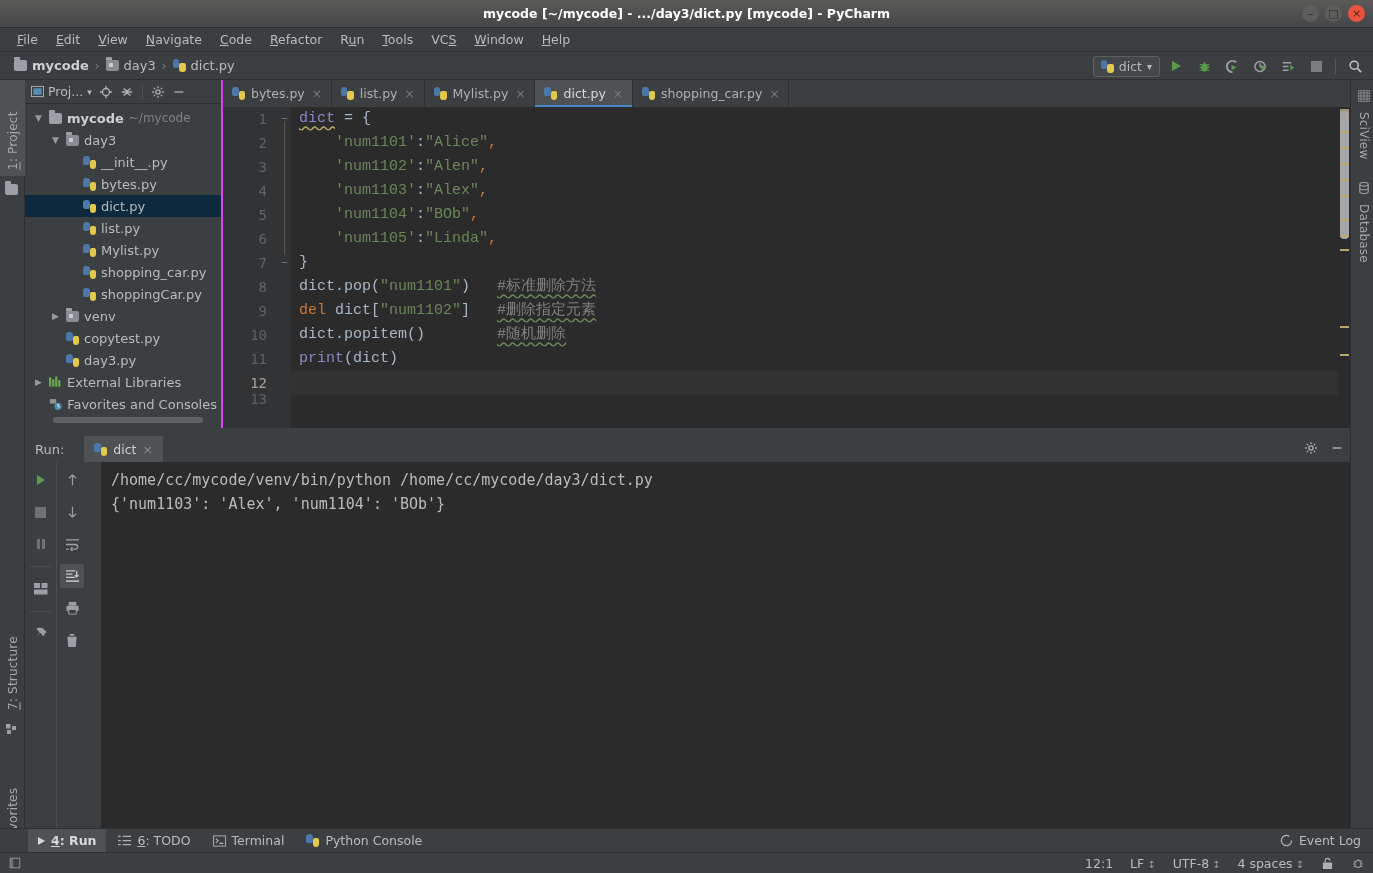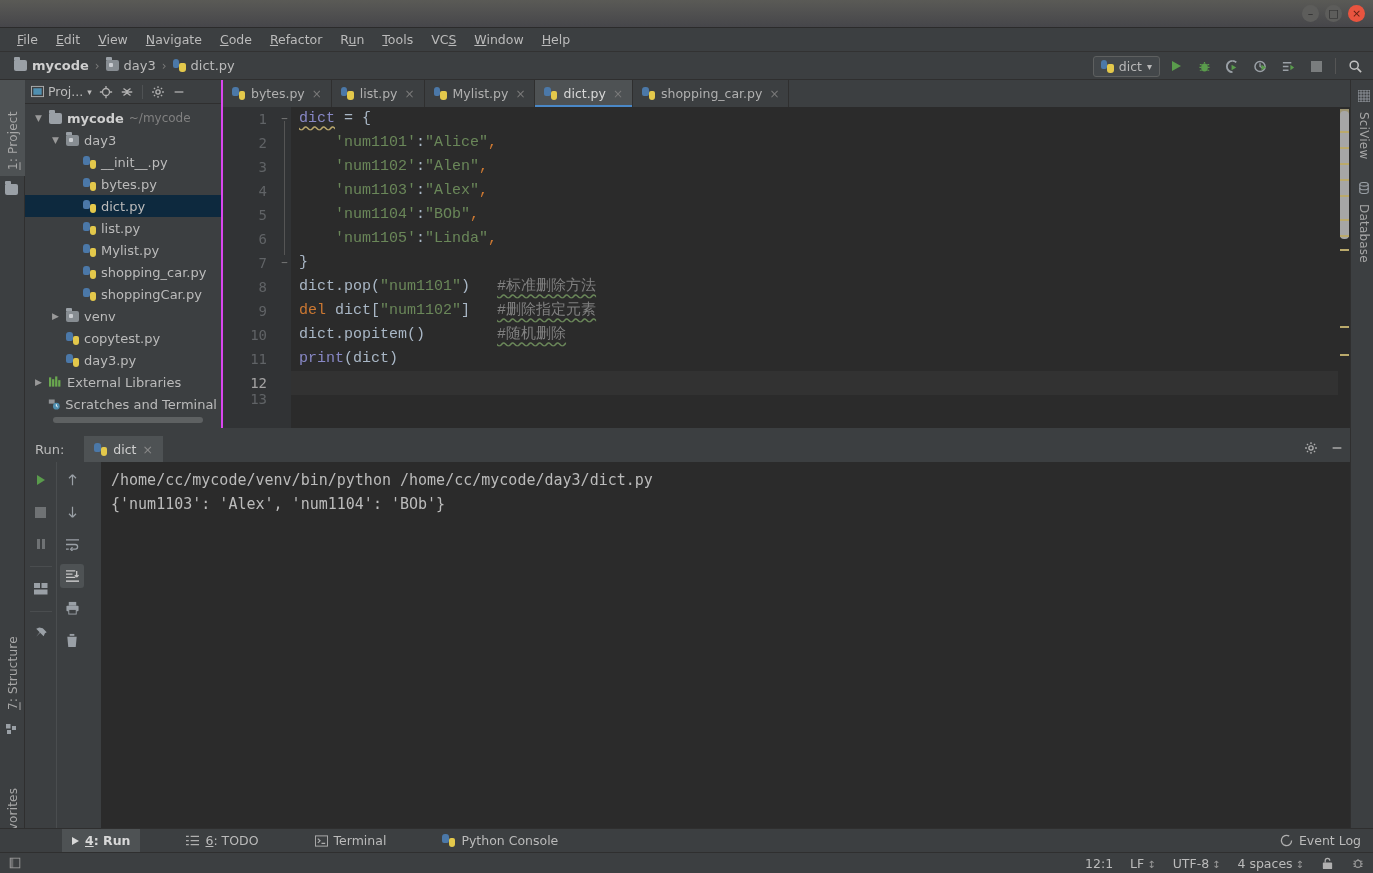--- a/index.html
+++ b/index.html
@@ -184,40 +184,41 @@
     font-family: "DejaVu Sans Mono", "Liberation Mono", monospace;
     font-size: 15px; line-height: 24px; color: #bbbbbb; white-space: pre;
   }
 
   
   .toolbar-bottom {
     position: absolute; left: 0; top: 828px; width: 1373px; height: 24px;
     background: #3c3f41; display: flex; align-items: center; padding-left: 28px; gap: 2px;
     border-top: 1px solid #2f2f2f;
   }
-  .btab { display: flex; align-items: center; gap: 6px; height: 24px; padding: 0 10px; font-size: 12.5px; color: #bbbbbb; margin-left: 34px; }
+  .btab { display: flex; align-items: center; gap: 6px; height: 24px; padding: 0 10px; font-size: 12.5px; color: #bbbbbb; }
   .btab.sel { background: #4e5254; color: #d8d8d8; font-weight: bold; }
   .btab u { text-decoration: underline; }
   .evlog { position: absolute; right: 12px; display: flex; align-items: center; gap: 6px; font-size: 12.5px; color: #bbbbbb; }
 
   .statusbar {
     position: absolute; left: 0; top: 852px; width: 1373px; height: 21px;
     background: #3c3f41; border-top: 1px solid #2f2f2f; display: flex; align-items: center;
   }
   .sb-left { padding-left: 8px; display: flex; align-items: center; }
   .sb-right { position: absolute; right: 8px; display: flex; align-items: center; gap: 17px; font-size: 12.5px; color: #bbbbbb; }
   .sb-right .dd::after { content: "\2195"; font-size: 10px; color: #9a9a9a; padding-left: 3px; }
   .icon-sm { display: inline-flex; align-items: center; justify-content: center; }
 </style>
 </head>
 <body>
 
 <div class="app">
 
   <div class="titlebar">
+    <span class="ttl">mycode [~/mycode] - .../day3/dict.py [mycode] - PyCharm</span>
     <div class="wbtns">
       <span class="wbtn">–</span>
       <span class="wbtn">□</span>
       <span class="wbtn close">×</span>
     </div>
   </div>
 
   <div class="menubar">
     <span class="menu-item"><u>F</u><span>ile</span></span>
     <span class="menu-item"><u>E</u>dit</span>
@@ -439,21 +440,21 @@
       <span class="tlabel">External Libraries</span>
 
     </div>
           <div class="tnode" style="padding-left:8px">
       <span class="arrow"></span>
       <svg width="14" height="13" viewBox="0 0 15 14">
               <path d="M1 1h7v5H1z" fill="#8f9295"></path>
               <circle cx="10" cy="9" r="4" fill="#4f8fb0"></circle>
               <path d="M10 6.6V9l1.7 1" stroke="#fff" stroke-width="1.1" fill="none"></path>
             </svg>
-      <span class="tlabel">Scratches and Terminal</span>
+      <span class="tlabel">Favorites and Consoles</span>
 
     </div>
         </div>
       <div class="hscroll">
           <i></i>
         </div>
     </div>
   </div>
 
   <div class="editor-wrap">

